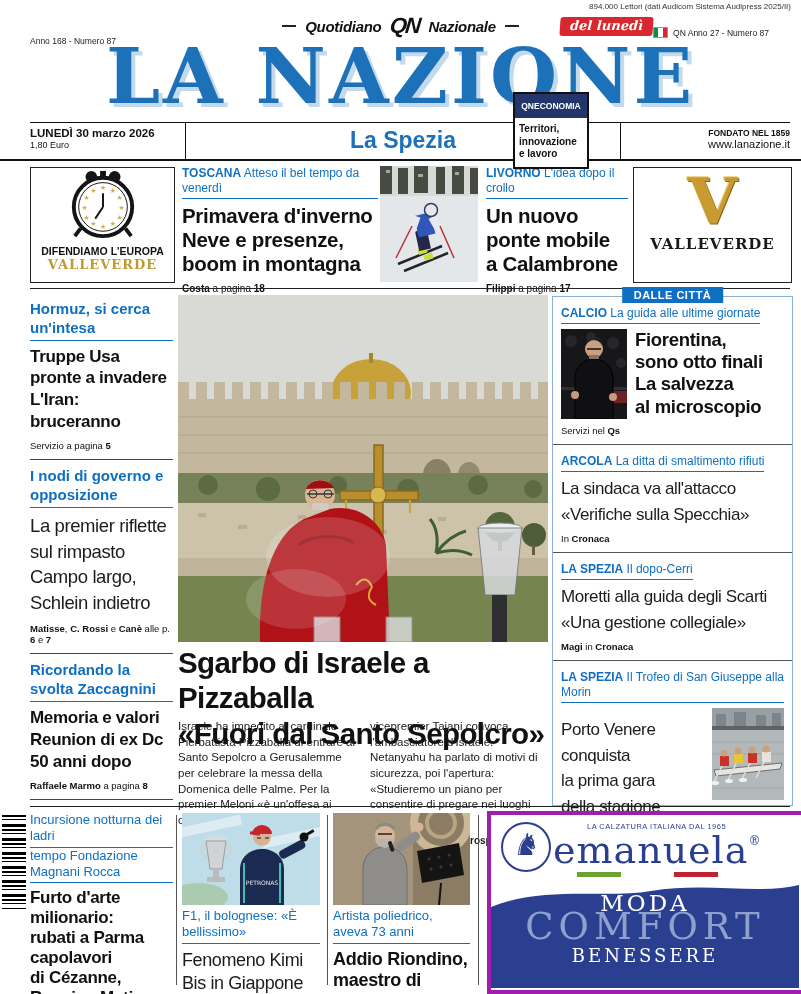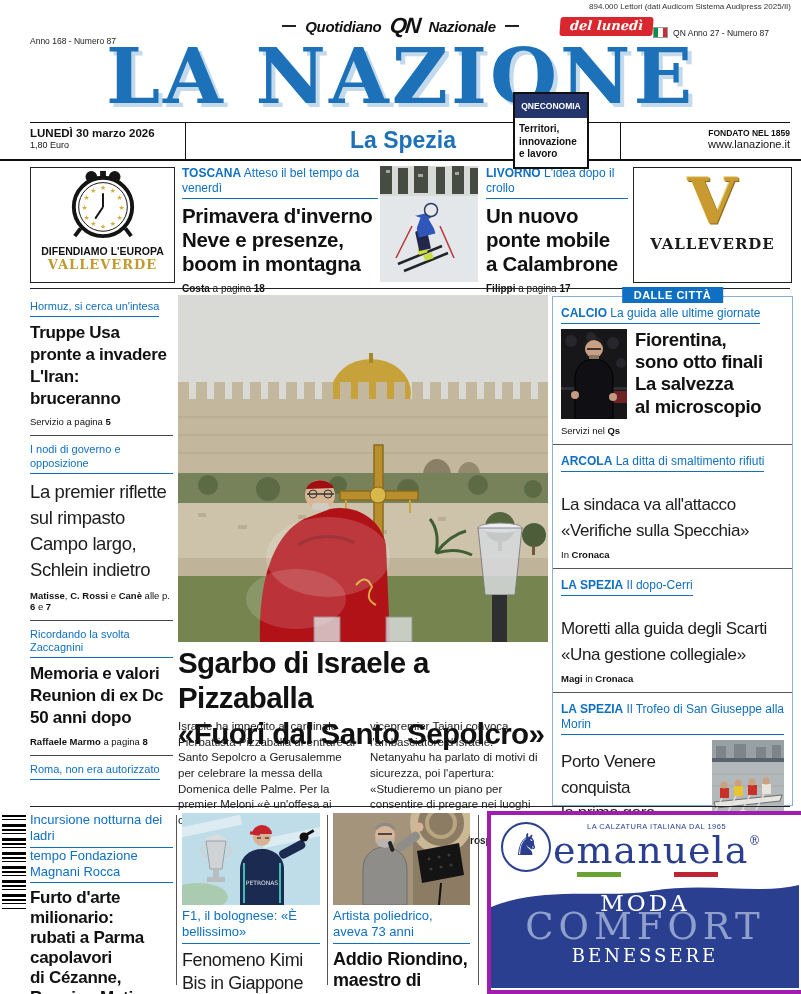--- a/index.html
+++ b/index.html
@@ -56,41 +56,41 @@
   .t-art{top:166px;}
   .t-head{font-size:20.5px;font-weight:800;line-height:1.17;letter-spacing:-0.3px;margin-top:5px;}
   .byline{font-size:10px;margin-top:7px;color:#111;}
   .photo{overflow:hidden;background:#ccc;}
   .ph-ski{top:166px;left:380px;width:98px;height:116px;}
   .line-under-topband{top:288px;left:30px;width:760px;height:1px;background:#222;}
   
   .leftcol{top:293px;left:30px;width:143px;height:511px;overflow:hidden;}
   .lc-item{padding:7px 0 8px;}
   .lc-item:not(:last-child){border-bottom:1px solid #444;}
-  .lc-kick{font-size:11px;font-weight:400;}
+  .lc-kick{font-size:15px;font-weight:700;}
   .lc-head-b{font-size:17px;font-weight:800;line-height:1.29;letter-spacing:-0.3px;margin-top:5px;}
   .lc-head-l{font-size:18.5px;font-weight:400;line-height:1.4;letter-spacing:-0.4px;margin-top:5px;color:#1c1c1c;}
   .lc-by{font-size:9.5px;margin-top:7px;}
   
   .mainphoto{top:295px;left:178px;width:370px;height:347px;}
   .mainhead{top:645px;left:178px;width:372px;font-size:29.5px;font-weight:800;
             line-height:1.2;letter-spacing:-0.6px;}
   .mainbody{top:719px;left:178px;width:370px;display:flex;gap:14px;font-size:11.5px;line-height:1.36;color:#1a1a1a;}
   .mainbody .col{width:178px;}
   .main-by{font-size:10px;margin-top:6px;}
   .bold{font-weight:700;}
   
   .dcbox{top:296px;left:552px;width:239px;height:508px;border:1.5px solid #8ab0d4;background:#fff;}
   .dcbadge{position:absolute;top:-10px;left:50%;transform:translateX(-50%);background:#0e6fc3;color:#fff;
            font-size:11px;font-weight:800;padding:2px 12px;letter-spacing:0.5px;white-space:nowrap;}
   .dc-item{padding:9px 8px 8px;}
   .dc-item:not(:last-child){border-bottom:1px solid #555;}
   .dc-row{display:flex;gap:8px;margin-top:5px;}
   .dc-head-b{font-size:18.5px;font-weight:800;line-height:1.2;letter-spacing:-0.3px;}
-  .dc-head-l{font-size:17px;font-weight:400;line-height:1.5;letter-spacing:-0.4px;color:#1c1c1c;margin-top:20px;}
+  .dc-head-l{font-size:17px;font-weight:400;line-height:1.5;letter-spacing:-0.4px;color:#1c1c1c;margin-top:4px;}
   .dc-by{font-size:9.5px;margin-top:6px;}
   .ph-coach{width:66px;height:90px;flex:none;}
   .ph-row{width:72px;height:92px;flex:none;}
   .line-under-main{top:806px;left:30px;width:760px;height:1px;background:#222;}
   
   .barcode{top:815px;left:2px;width:24px;height:94px;background:
      repeating-linear-gradient(180deg,#000 0 2px,#fff 2px 4px,#000 4px 5px,#fff 5px 9px,#000 9px 12px,#fff 12px 14px);}
   .b-art{top:812px;}
   .b-kick{font-size:13px;}
   .b-head-b{font-size:17px;font-weight:800;line-height:1.18;letter-spacing:-0.3px;margin-top:5px;}

